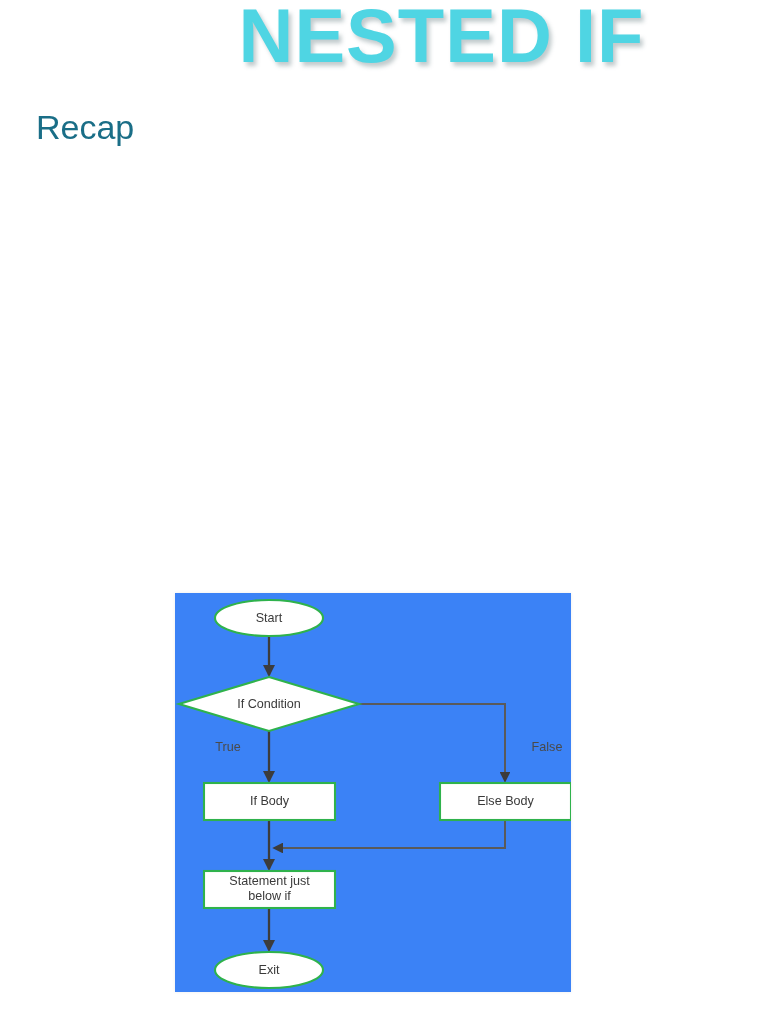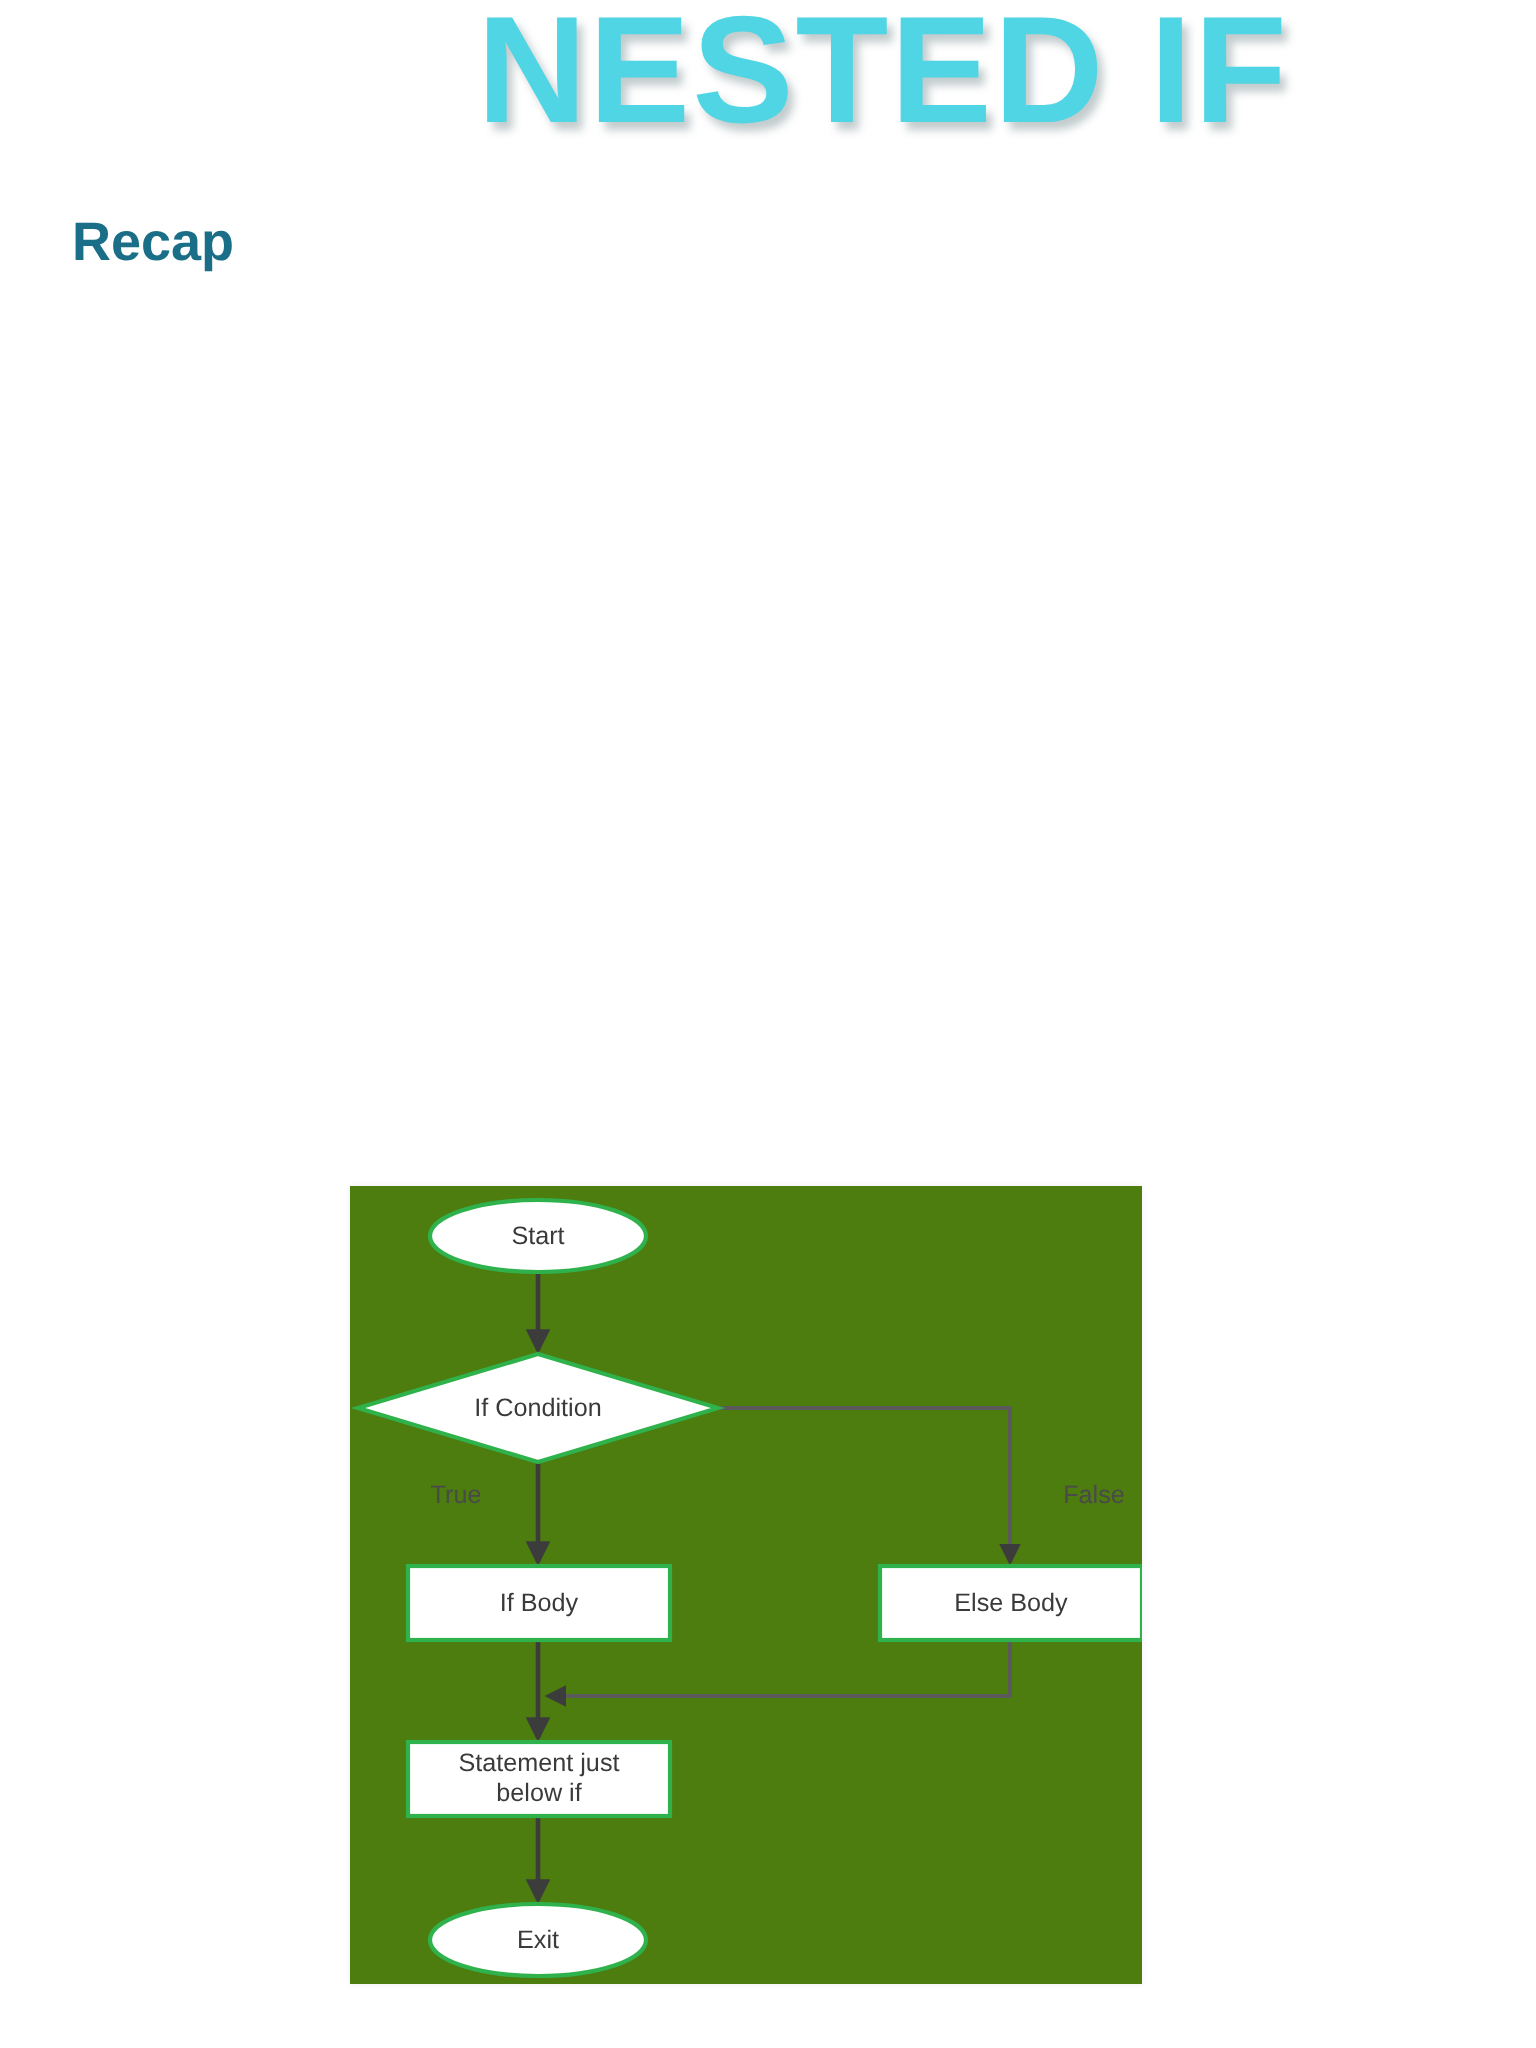--- a/index.html
+++ b/index.html
@@ -38,36 +38,36 @@
 
   
   #heading-block {
     position: absolute;
     left: 36px;
     top: 100px;
     width: 600px;
   }
   .body-heading {
     font-family: "Liberation Sans", sans-serif;
-    font-size: 27px;
-    font-weight: bold;
+    font-size: 34px;
+    font-weight: normal;
     color: #1A6E87;
     line-height: 1.62;
     letter-spacing: 0px;
     white-space: nowrap;
   }
 
   
   #flowchart-figure {
     position: absolute;
     left: 175px;
     top: 593px;
     width: 396px;
     height: 399px;
-    background: #4d7c0f;
+    background: #3b82f6;
     box-shadow: 0 0 3px rgba(0,0,0,0.08);
   }
   #flowchart-svg {
     display: block;
     width: 396px;
     height: 399px;
   }
 
   .fc-shape {
     fill: #FFFFFF;

